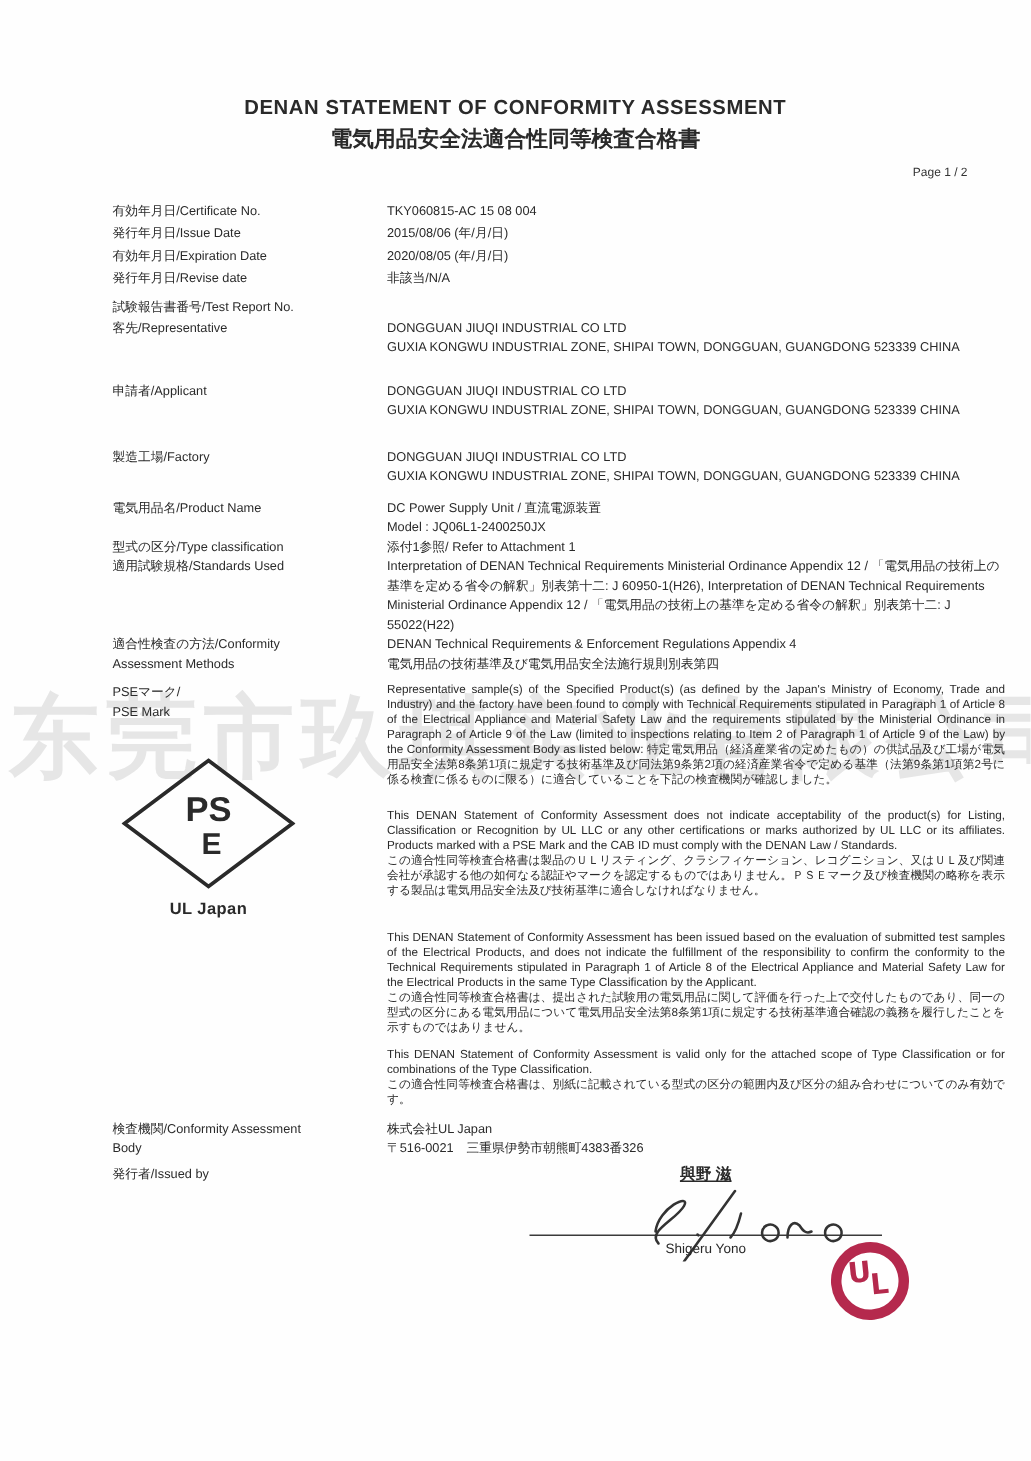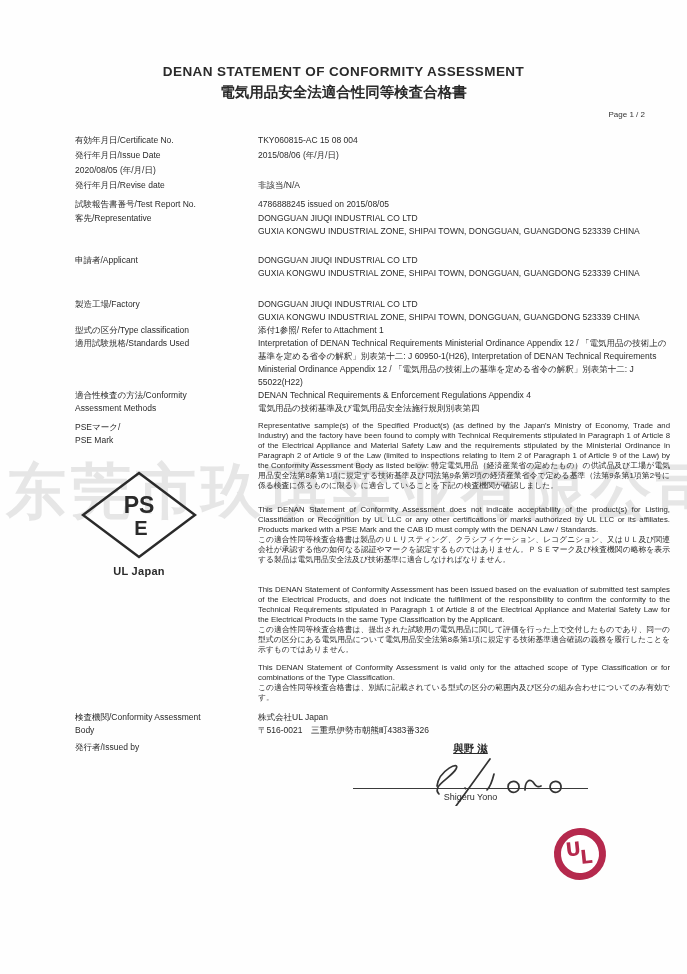--- a/index.html
+++ b/index.html
@@ -73,49 +73,54 @@
 
     <div class="row lh15">
       <div class="label">有効年月日/Certificate No.</div>
       <div class="value">TKY060815-AC 15 08 004</div>
     </div>
     <div class="row lh15">
       <div class="label">発行年月日/Issue Date</div>
       <div class="value">2015/08/06 (年/月/日)</div>
     </div>
     <div class="row lh15">
+      <div class="label">有効年月日/Expiration Date</div>
       <div class="value">2020/08/05 (年/月/日)</div>
     </div>
     <div class="row lh15">
       <div class="label">発行年月日/Revise date</div>
       <div class="value">非該当/N/A</div>
     </div>
 
     <div class="row lh15 mt4">
       <div class="label">試験報告書番号/Test Report No.</div>
-      <div class="value">4786888245 issued on 2015/08/05</div>
     </div>
     <div class="row">
       <div class="label">客先/Representative</div>
       <div class="value pre">DONGGUAN JIUQI INDUSTRIAL CO LTD
 GUXIA KONGWU INDUSTRIAL ZONE, SHIPAI TOWN, DONGGUAN, GUANGDONG 523339 CHINA</div>
     </div>
 
     <div class="row mt16">
       <div class="label">申請者/Applicant</div>
       <div class="value pre">DONGGUAN JIUQI INDUSTRIAL CO LTD
 GUXIA KONGWU INDUSTRIAL ZONE, SHIPAI TOWN, DONGGUAN, GUANGDONG 523339 CHINA</div>
     </div>
 
     <div class="row mt18">
       <div class="label">製造工場/Factory</div>
       <div class="value pre">DONGGUAN JIUQI INDUSTRIAL CO LTD
 GUXIA KONGWU INDUSTRIAL ZONE, SHIPAI TOWN, DONGGUAN, GUANGDONG 523339 CHINA</div>
     </div>
 
+    <div class="row mt8">
+      <div class="label">電気用品名/Product Name</div>
+      <div class="value pre">DC Power Supply Unit / 直流電源装置
+Model : JQ06L1-2400250JX</div>
+    </div>
     <div class="row">
       <div class="label">型式の区分/Type classification</div>
       <div class="value">添付1参照/ Refer to Attachment 1</div>
     </div>
     <div class="row">
       <div class="label">適用試験規格/Standards Used</div>
       <div class="value">Interpretation of DENAN Technical Requirements Ministerial Ordinance Appendix 12 / 「電気用品の技術上の基準を定める省令の解釈」別表第十二: J 60950-1(H26), Interpretation of DENAN Technical Requirements Ministerial Ordinance Appendix 12 / 「電気用品の技術上の基準を定める省令の解釈」別表第十二: J 55022(H22)</div>
     </div>
     <div class="row">
       <div class="label pre">適合性検査の方法/Conformity

